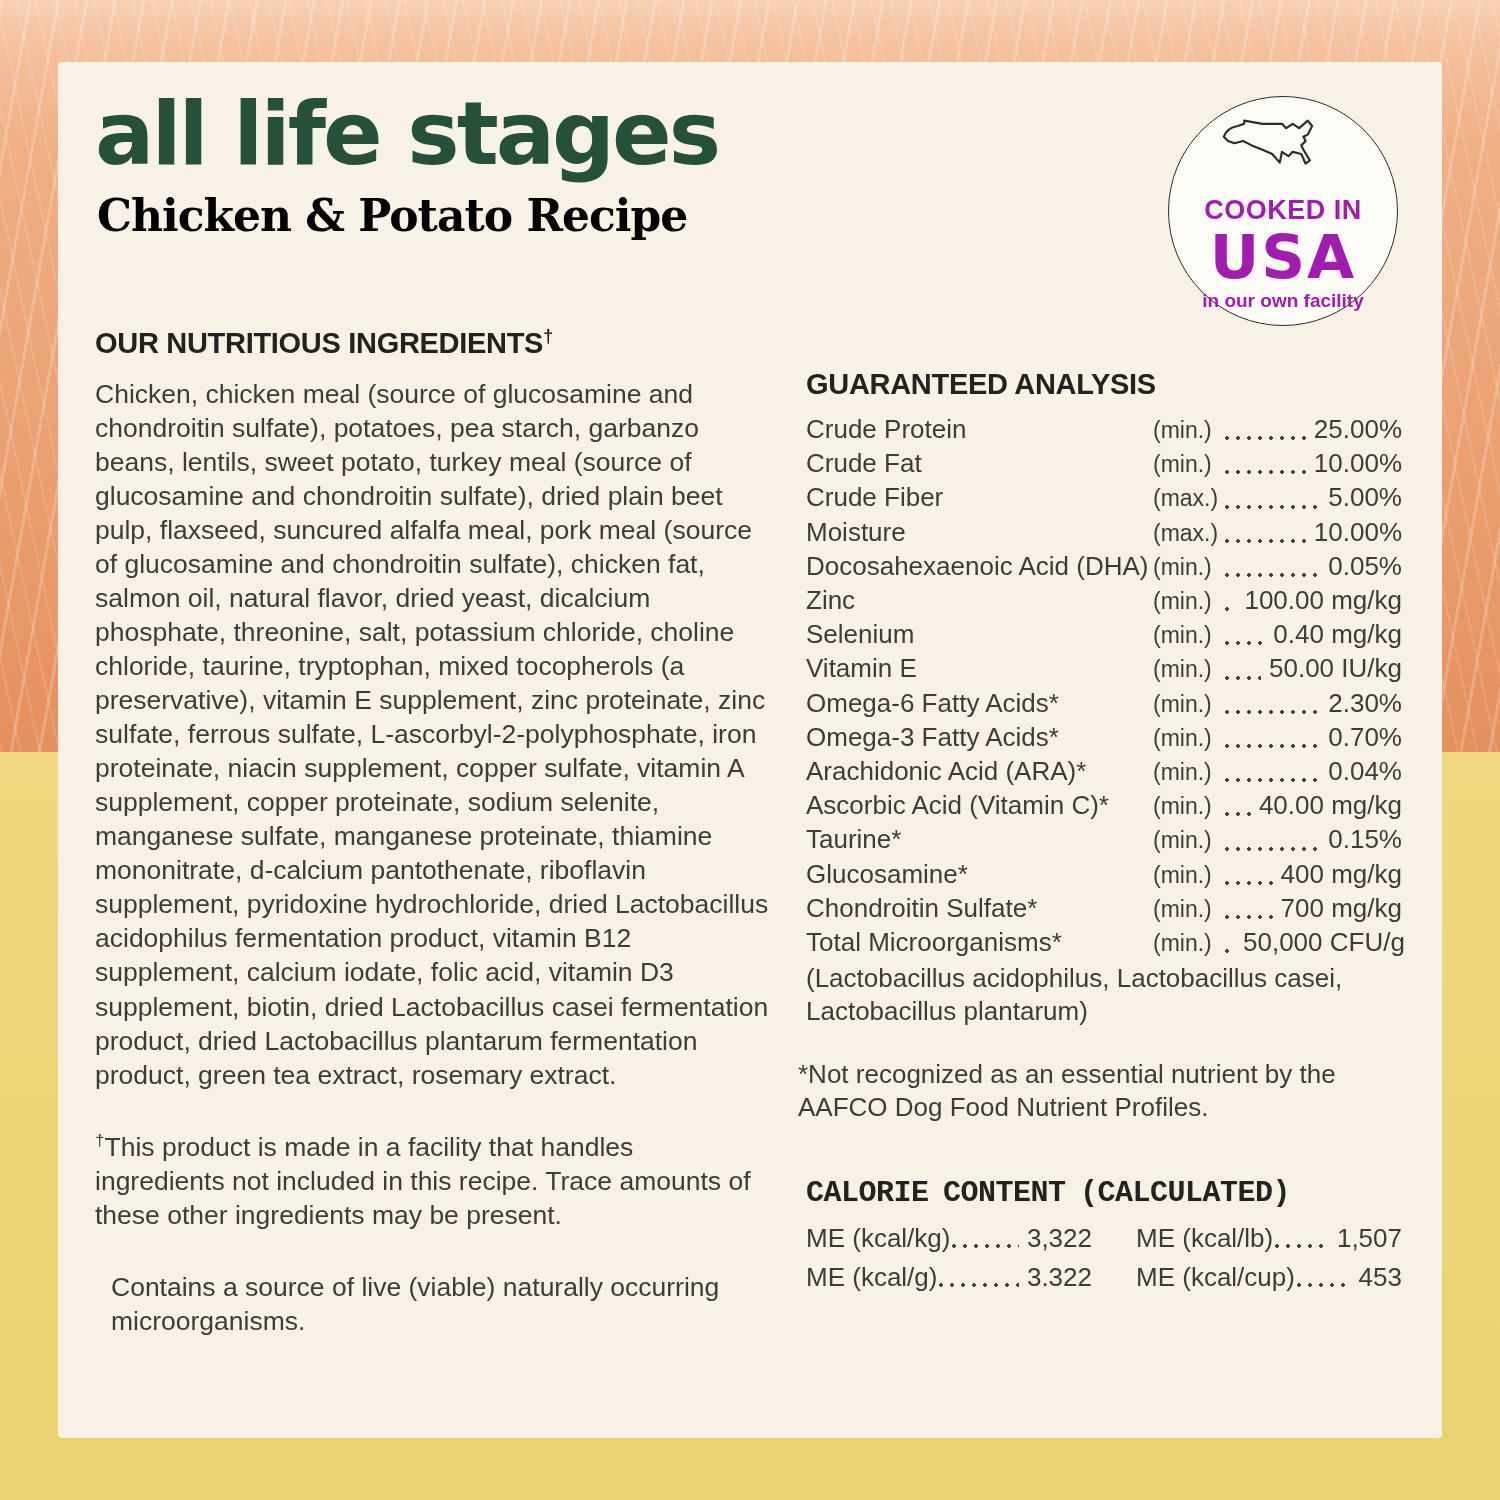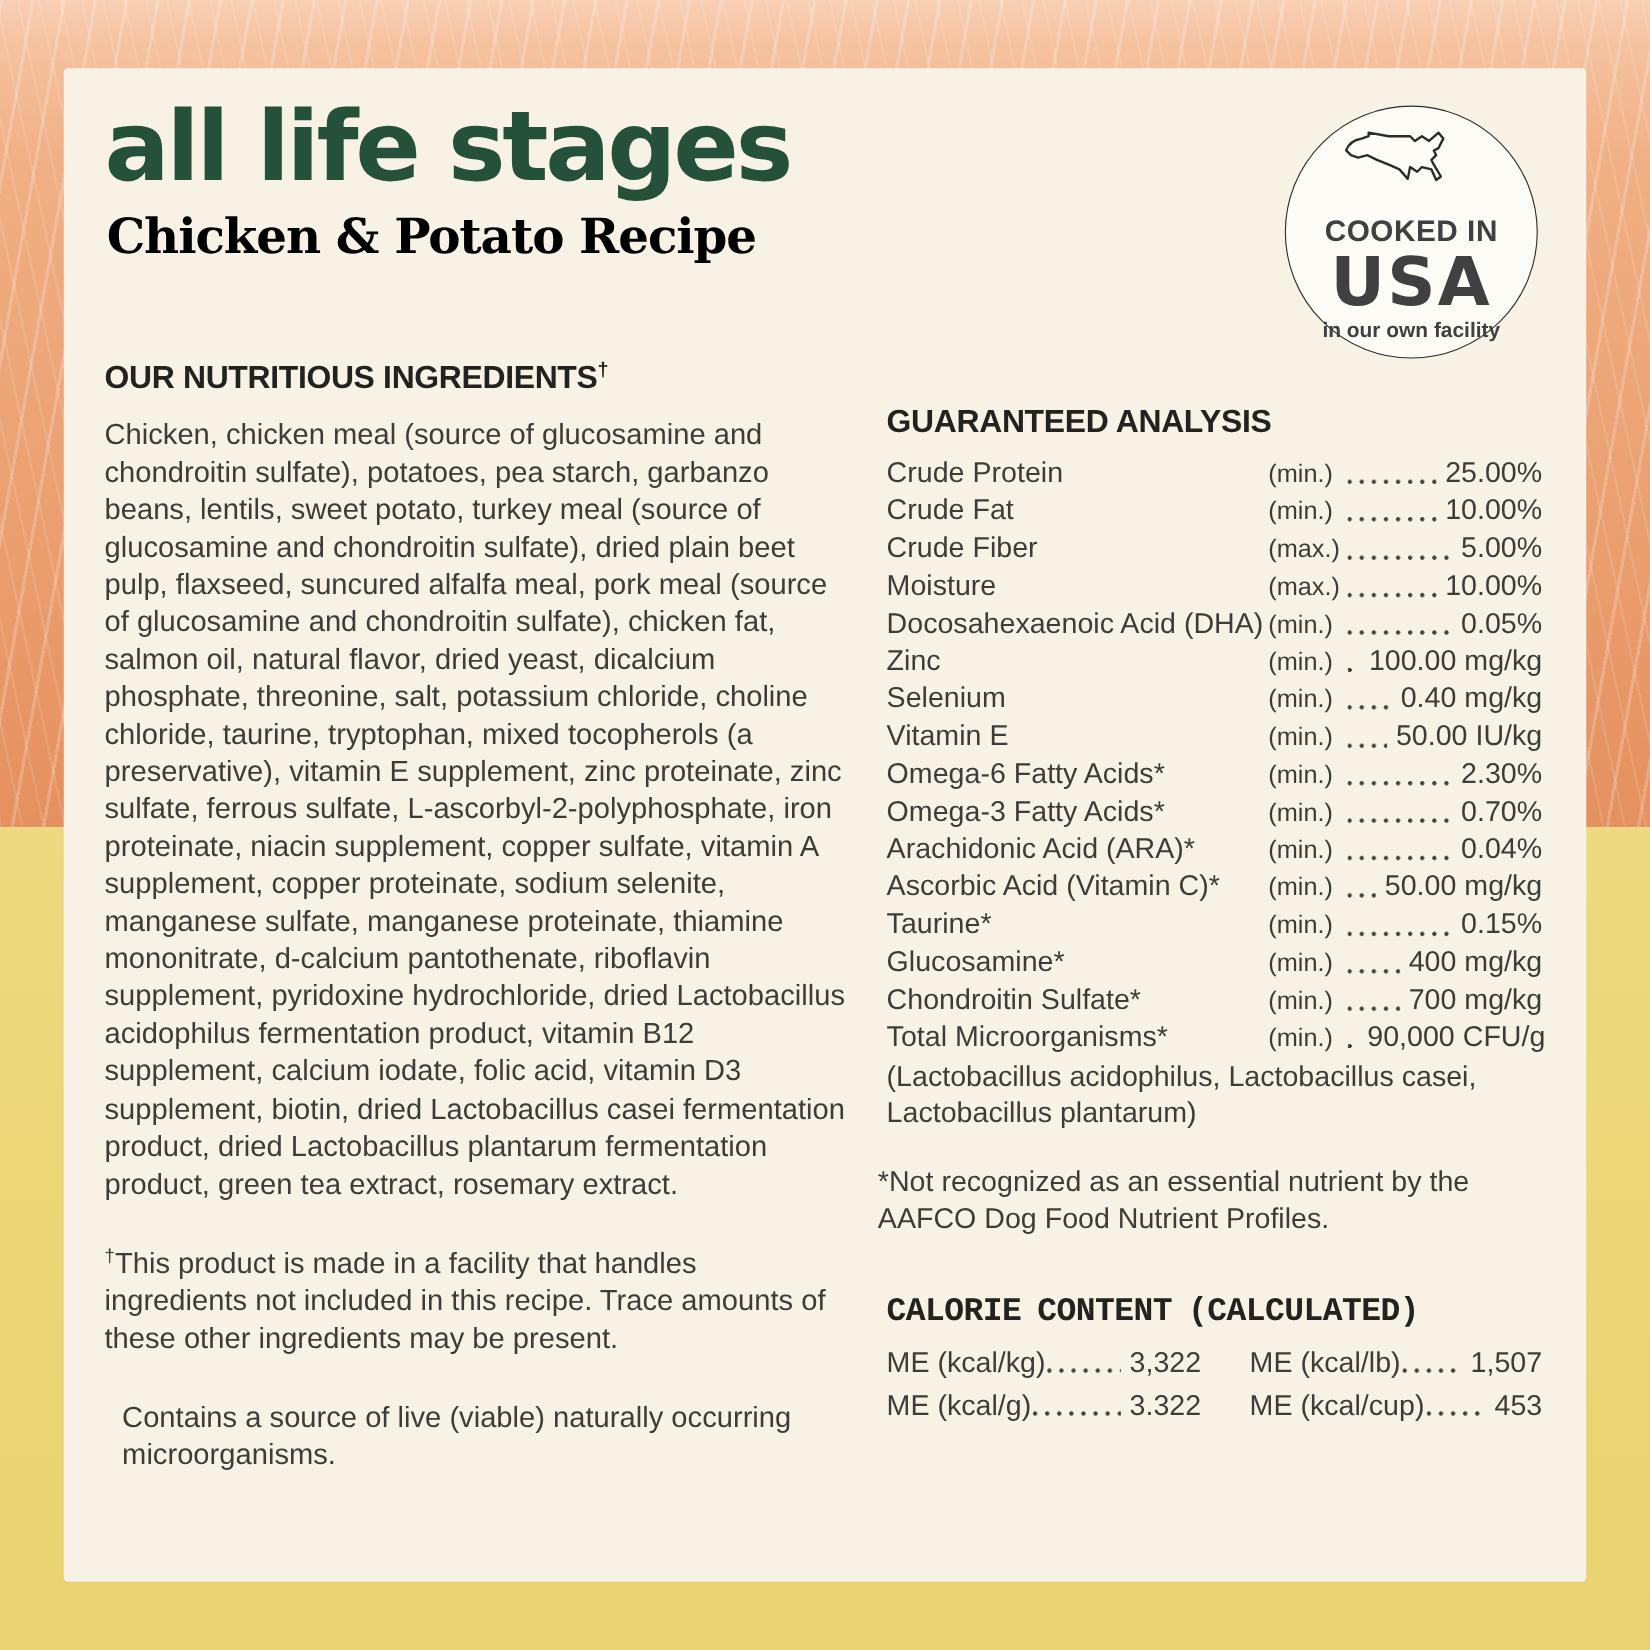--- a/index.html
+++ b/index.html
@@ -23,21 +23,21 @@
 
   
   .titles{position:absolute;left:37px;top:26px;}
   h1{margin:0;font-family:"DejaVu Sans", sans-serif;font-weight:800;
      font-size:88px;line-height:1.05;letter-spacing:-3px;color:#25513b;}
   h2{margin:14px 0 0 2px;font-family:"DejaVu Serif", serif;font-weight:700;
      font-size:44px;line-height:1;letter-spacing:-1px;color:#000000;}
 
   .badge{position:absolute;right:44px;top:34px;width:230px;height:230px;
     border-radius:50%;background:#fdfbf6;border:1.5px solid #2b2b28;
-    text-align:center;box-sizing:border-box;padding-top:18px;color:#404040;}
+    text-align:center;box-sizing:border-box;padding-top:18px;color:#a21caf;}
   .badge svg{display:block;margin:0 auto;}
   .badge-l1{font-size:27px;font-weight:700;letter-spacing:.5px;margin-top:2px;}
   .badge-l2{font-size:61px;font-weight:900;letter-spacing:2px;line-height:1;
     font-family:"DejaVu Sans", sans-serif;}
   .badge-l3{font-size:19px;font-weight:700;margin-top:3px;}
 
   
   .left-col{position:absolute;left:37px;top:264px;width:674px;color:#3e3c38;}
   .right-col{position:absolute;left:748px;top:306px;width:596px;color:#3e3c38;}
 
@@ -165,21 +165,21 @@
       <div class="ga-row">
           <span class="ga-label">Arachidonic Acid (ARA)*</span>
           <span class="ga-qual">(min.)</span>
           <span class="leader"></span>
           <span class="ga-value">0.04%</span>
         </div>
       <div class="ga-row">
           <span class="ga-label">Ascorbic Acid (Vitamin C)*</span>
           <span class="ga-qual">(min.)</span>
           <span class="leader"></span>
-          <span class="ga-value">50.00 mg/kg</span>
+          <span class="ga-value">40.00 mg/kg</span>
         </div>
       <div class="ga-row">
           <span class="ga-label">Taurine*</span>
           <span class="ga-qual">(min.)</span>
           <span class="leader"></span>
           <span class="ga-value">0.15%</span>
         </div>
       <div class="ga-row">
           <span class="ga-label">Glucosamine*</span>
           <span class="ga-qual">(min.)</span>
@@ -189,21 +189,21 @@
       <div class="ga-row">
           <span class="ga-label">Chondroitin Sulfate*</span>
           <span class="ga-qual">(min.)</span>
           <span class="leader"></span>
           <span class="ga-value">700 mg/kg</span>
         </div>
       <div class="ga-row">
           <span class="ga-label">Total Microorganisms*</span>
           <span class="ga-qual">(min.)</span>
           <span class="leader"></span>
-          <span class="ga-value">90,000 CFU/g</span>
+          <span class="ga-value">50,000 CFU/g</span>
         </div>
     </div>
 
     <p class="ga-paren">(Lactobacillus acidophilus, Lactobacillus casei, Lactobacillus plantarum)</p>
     <p class="ga-foot">*Not recognized as an essential nutrient by the AAFCO Dog Food Nutrient Profiles.</p>
 
     <h3 class="cal-head">CALORIE CONTENT (CALCULATED)</h3>
     <div class="cal-grid">
       <div class="cal-row">
           <span class="cal-label">ME (kcal/kg)</span>

